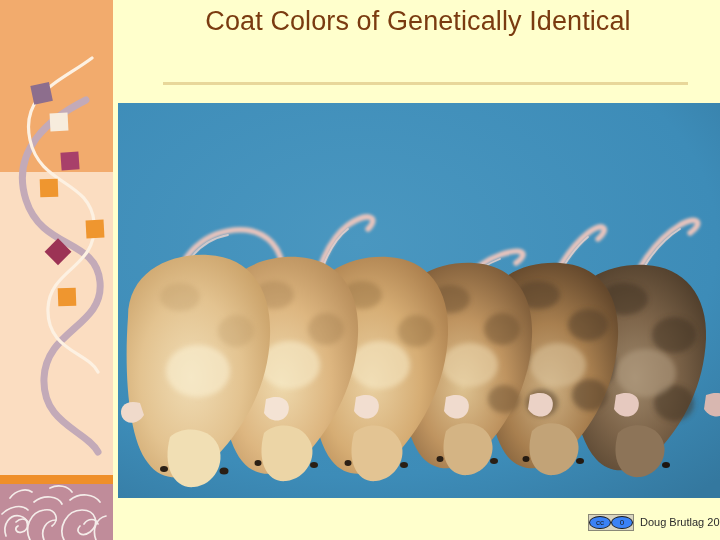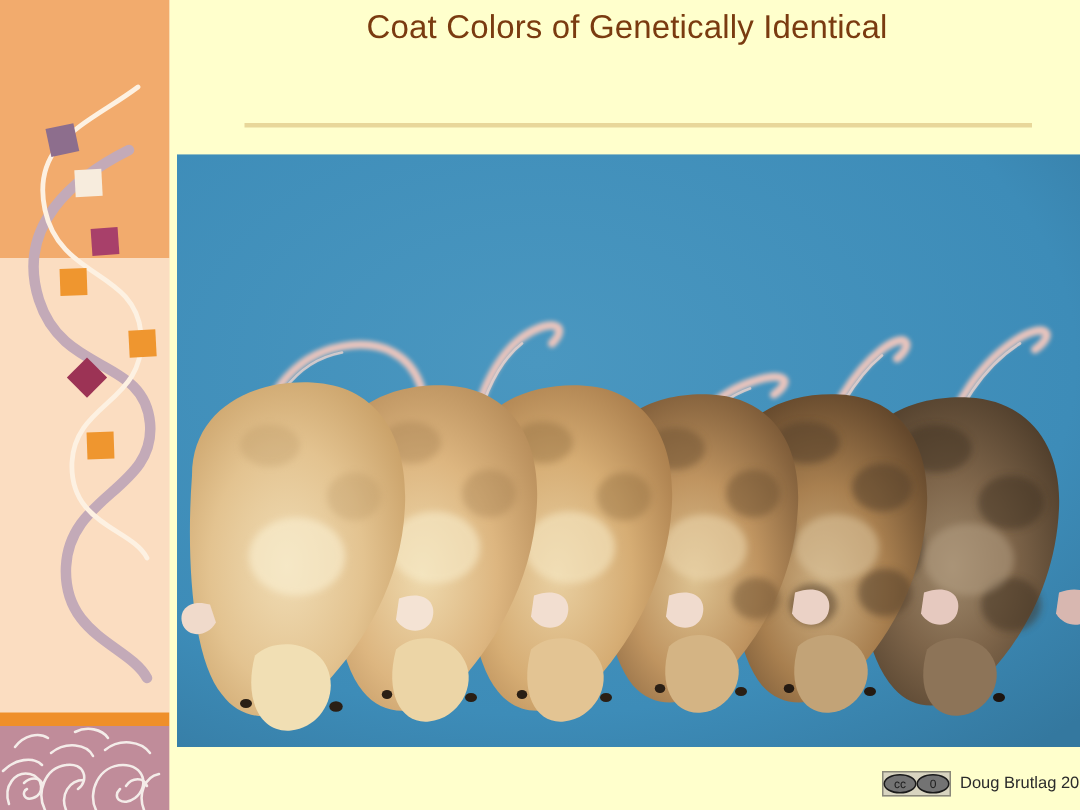--- a/index.html
+++ b/index.html
@@ -62,21 +62,21 @@
   
   #title-block {
     position: absolute;
     left: 120px; top: 4px;
     width: 596px;
     text-align: center;
   }
   #slide-title {
     margin: 0;
     font-family: "Liberation Sans", sans-serif;
-    font-size: 22px;
+    font-size: 27px;
     font-weight: normal;
     line-height: 1.28;
     color: #7a3b10;
     letter-spacing: 0.1px;
   }
   #title-rule {
     position: absolute;
     left: 163px; top: 82px;
     width: 525px;
     height: 3px;
@@ -109,21 +109,21 @@
     border: 1px solid #8a8878;
     display: flex;
     align-items: center;
     justify-content: space-around;
     box-sizing: border-box;
   }
   .cc-circle {
     width: 31px; height: 13px;
     border-radius: 50%;
     border: 1.4px solid #1a1a1a;
-    background: #737373;
+    background: #3b82f6;
     font-size: 8px;
     line-height: 11px;
     text-align: center;
     color: #1a1a1a;
     box-sizing: border-box;
     font-family: "Liberation Sans", sans-serif;
   }
   #credit-text {
     font-size: 11px;
     color: #2b2b2b;

